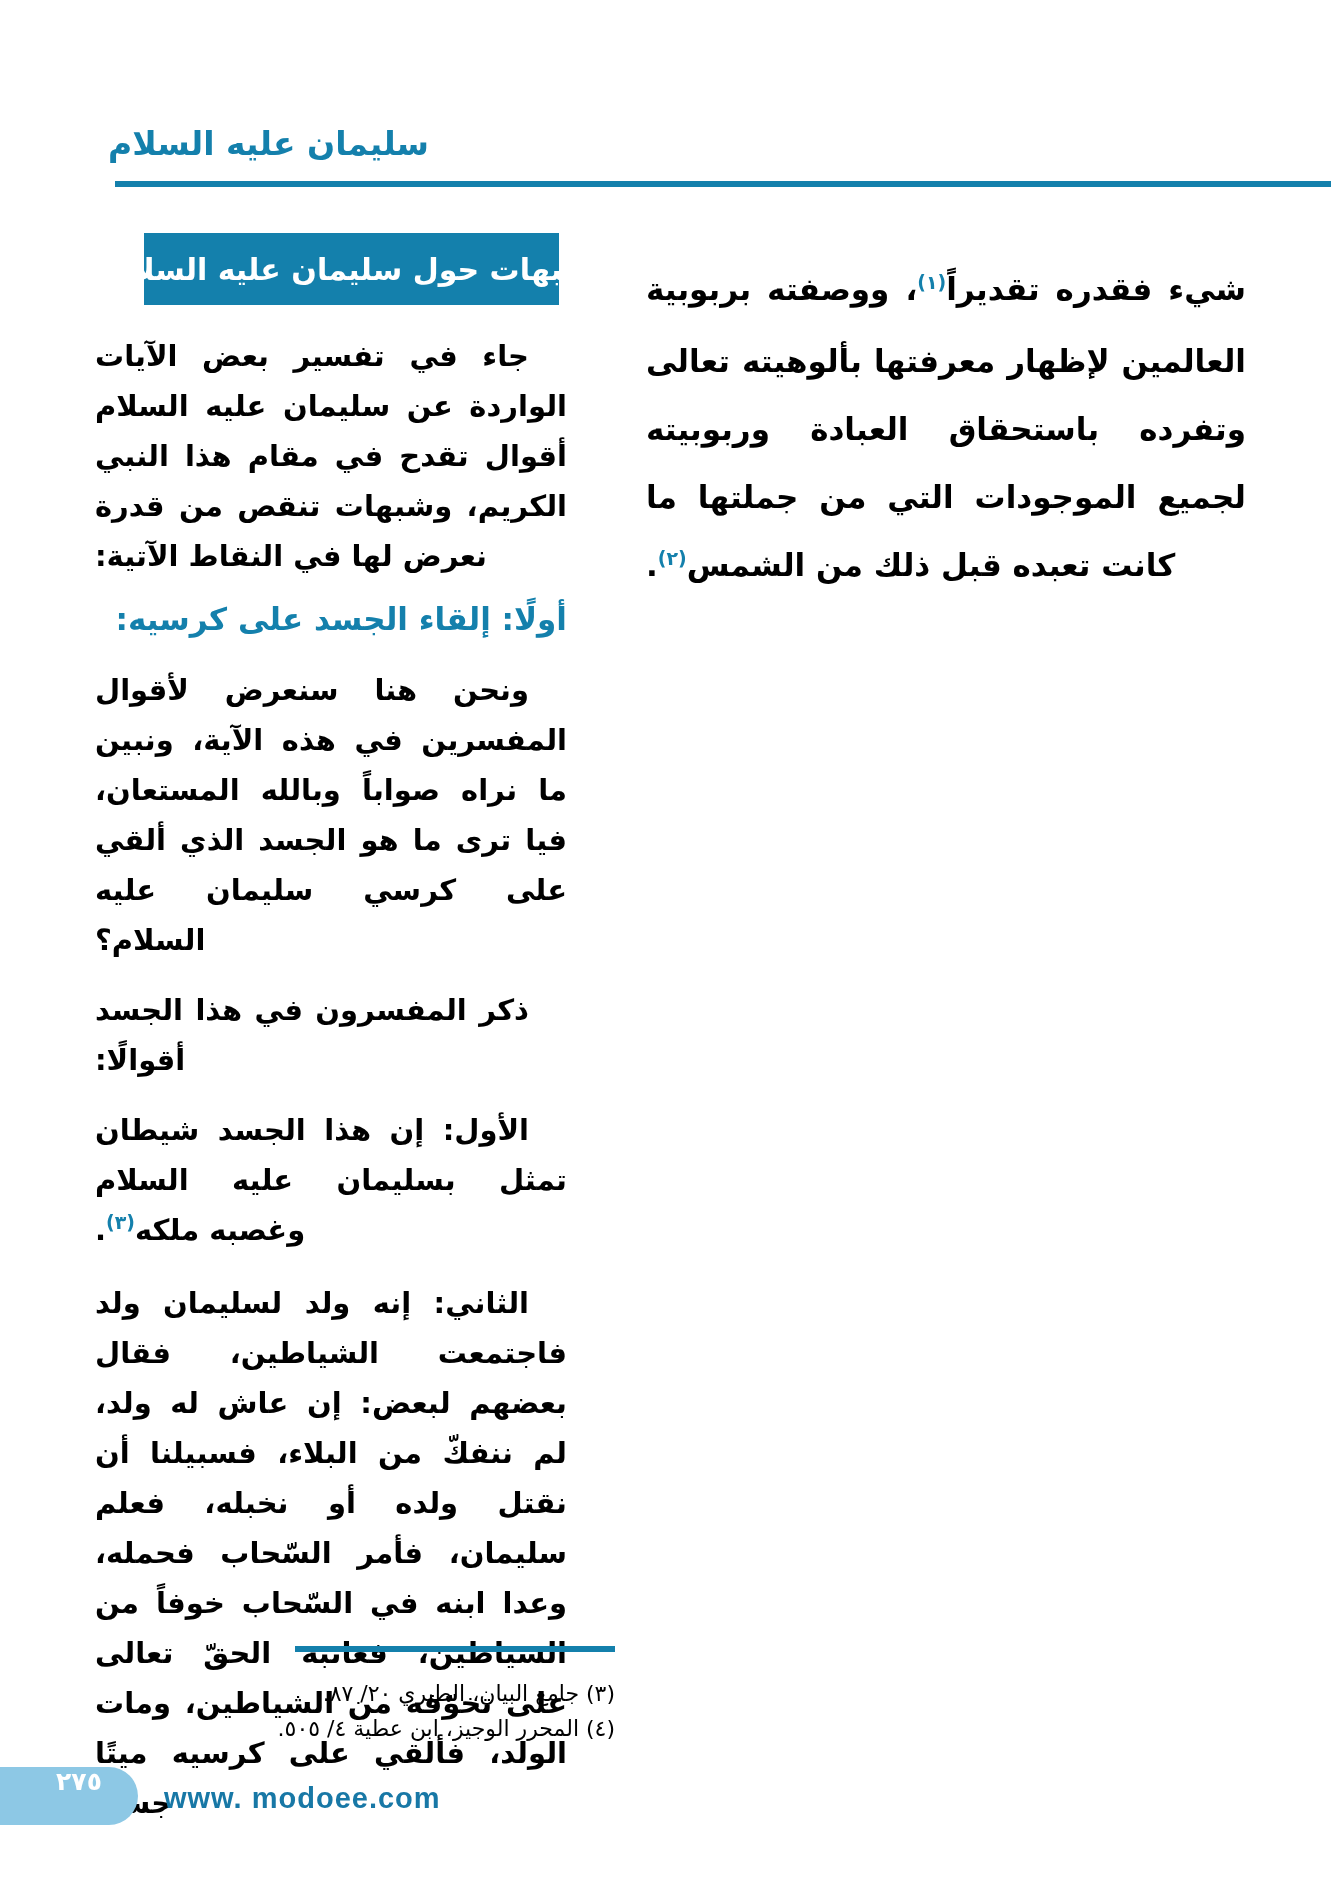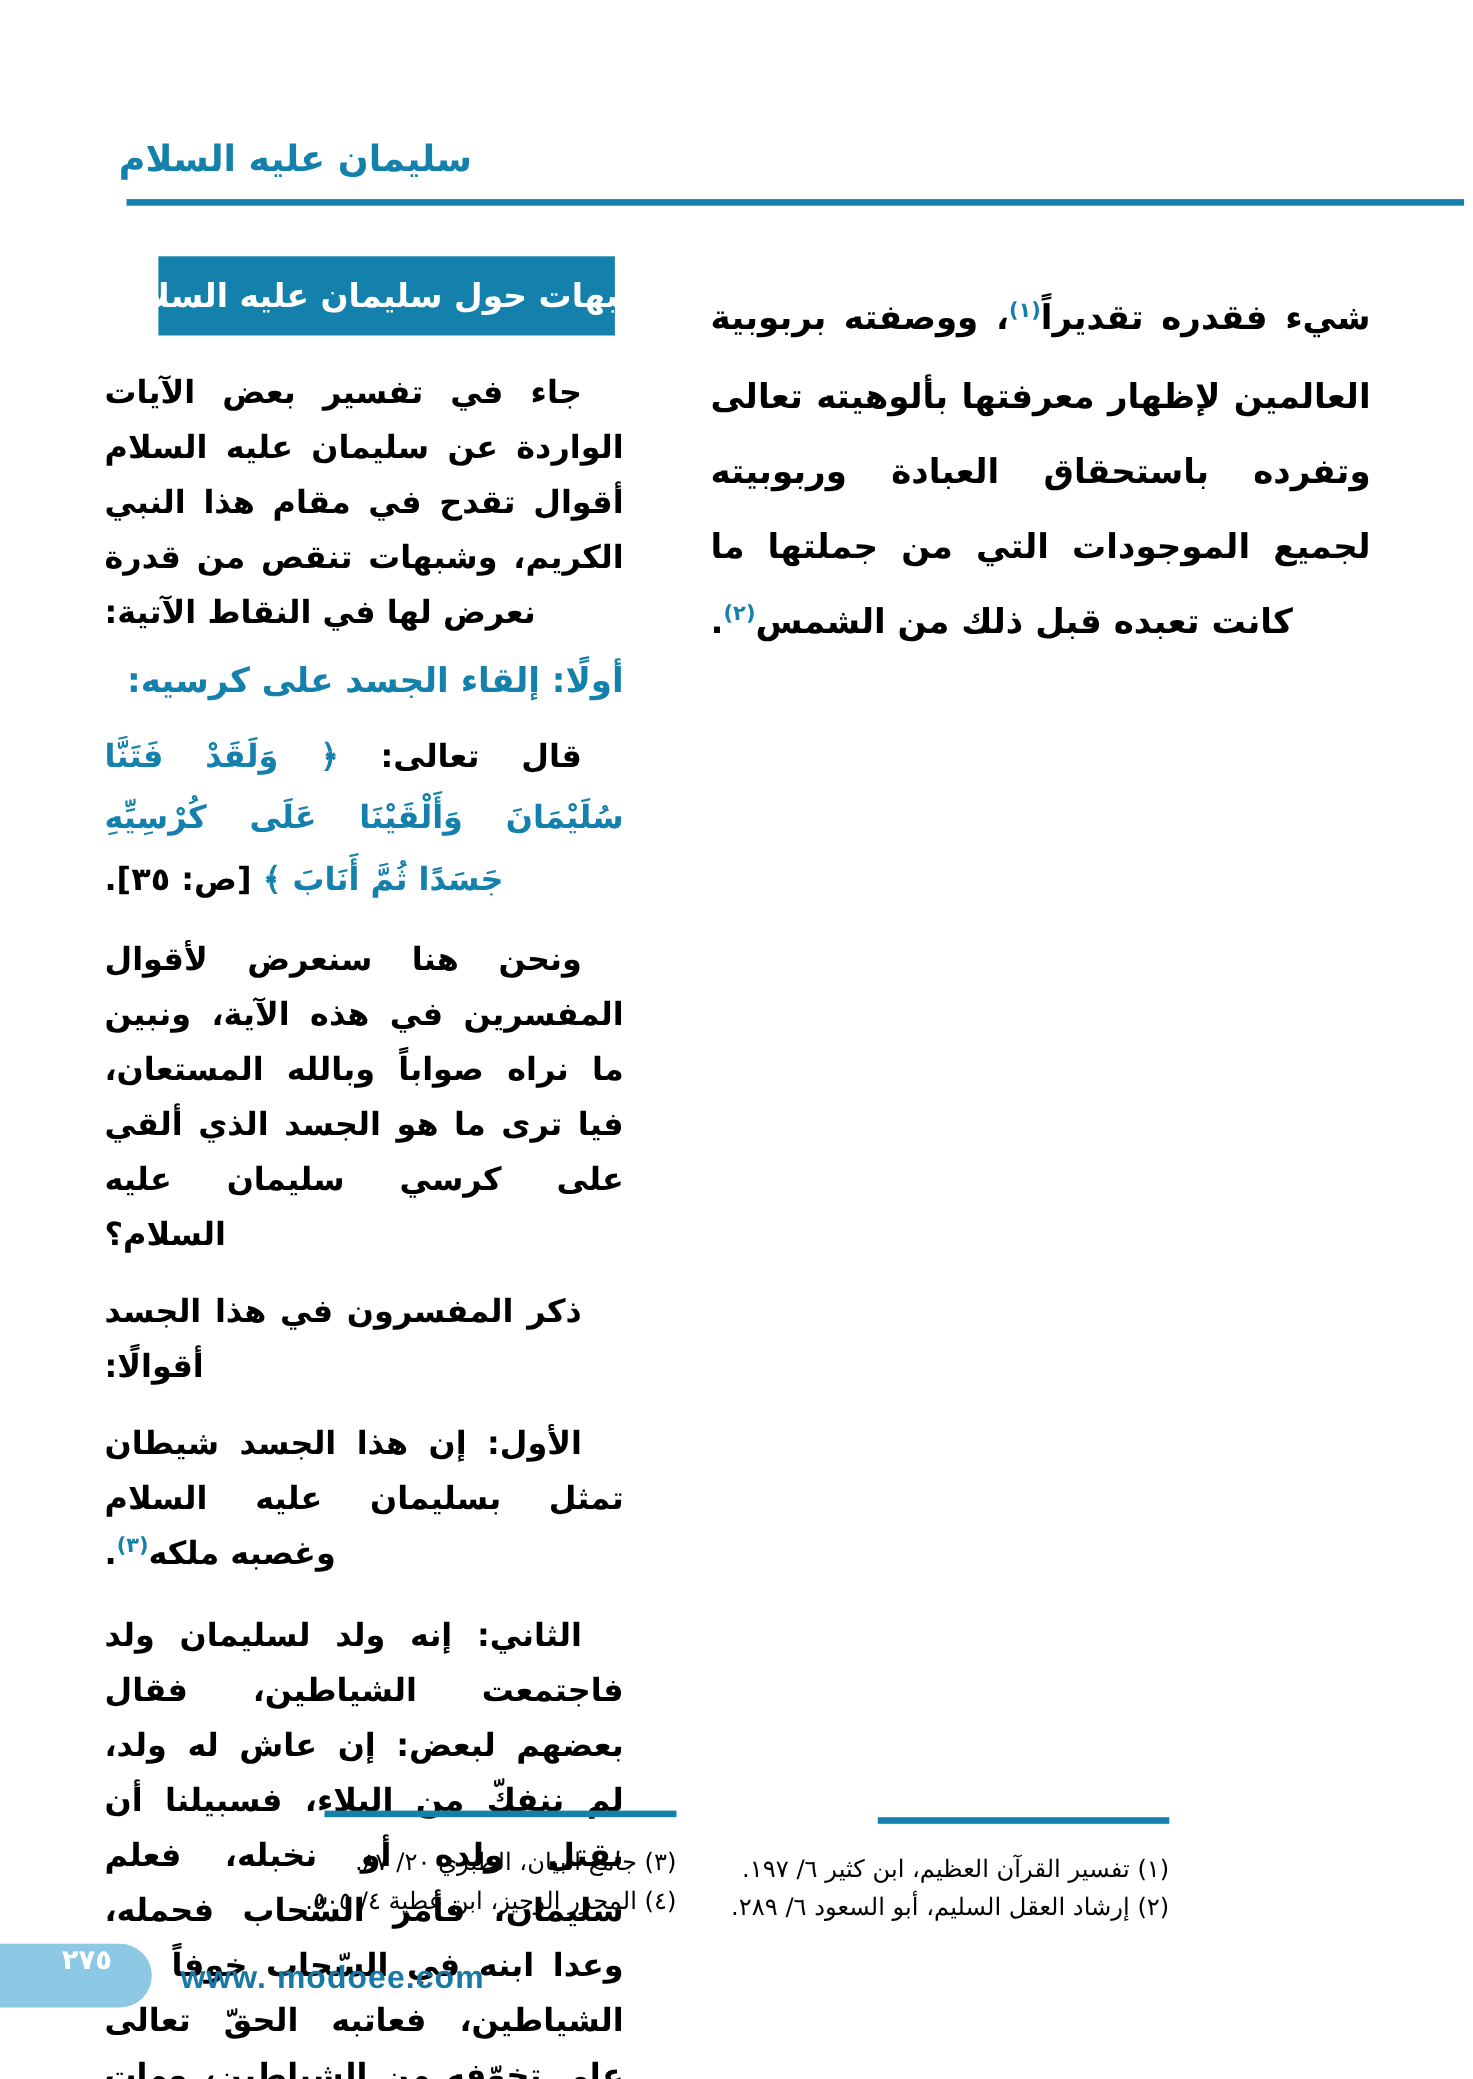--- a/index.html
+++ b/index.html
@@ -101,35 +101,27 @@
     <p class="cont" id="right-paragraph"><span class="seg body">شيء فقدره تقديراً</span><span class="seg ref">(١)</span><span class="seg body">، ووصفته بربوبية العالمين لإظهار معرفتها بألوهيته تعالى وتفرده باستحقاق العبادة وربوبيته لجميع الموجودات التي من جملتها ما كانت تعبده قبل ذلك من الشمس</span><span class="seg ref">(٢)</span><span class="seg body">.</span></p>
   </section>
 
   <section class="col-left">
     <div class="section-title-box">
       <span>شبهات حول سليمان عليه السلام</span>
     </div>
     <div id="left-blocks">
         <p class="body"><span class="seg body">جاء في تفسير بعض الآيات الواردة عن سليمان عليه السلام أقوال تقدح في مقام هذا النبي الكريم، وشبهات تنقص من قدرة نعرض لها في النقاط الآتية:</span></p>
         <p class="heading"><span class="seg heading">أولًا: إلقاء الجسد على كرسيه:</span></p>
-        <p class="body quran-line"><span class="seg body">قال تعالى: </span><span class="seg quran">﴿ وَلَقَدْ فَتَنَّا سُلَيْمَانَ وَأَلْقَيْنَا عَلَى كُرْسِيِّهِ جَسَدًا ثُمَّ أَنَابَ ﴾</span><span class="seg body"> [ص: ٣٥].</span></p>
         <p class="body"><span class="seg body">ونحن هنا سنعرض لأقوال المفسرين في هذه الآية، ونبين ما نراه صواباً وبالله المستعان، فيا ترى ما هو الجسد الذي ألقي على كرسي سليمان عليه السلام؟</span></p>
         <p class="body"><span class="seg body">ذكر المفسرون في هذا الجسد أقوالًا:</span></p>
         <p class="body"><span class="seg body">الأول: إن هذا الجسد شيطان تمثل بسليمان عليه السلام وغصبه ملكه</span><span class="seg ref">(٣)</span><span class="seg body">.</span></p>
         <p class="body"><span class="seg body">الثاني: إنه ولد لسليمان ولد فاجتمعت الشياطين، فقال بعضهم لبعض: إن عاش له ولد، لم ننفكّ من البلاء، فسبيلنا أن نقتل ولده أو نخبله، فعلم سليمان، فأمر السّحاب فحمله، وعدا ابنه في السّحاب خوفاً من الشياطين، فعاتبه الحقّ تعالى على تخوّفه من الشياطين، ومات الولد، فألقي على كرسيه ميتًا جسدًا</span></p>
       </div>
   </section>
 
-  <div class="fn-block fn-right">
-    <div class="fn-rule"></div>
-    <div class="fn-items" id="fn-right-items">
-        <div class="fn-line">(١) تفسير القرآن العظيم، ابن كثير ٦/ ١٩٧.</div>
-        <div class="fn-line">(٢) إرشاد العقل السليم، أبو السعود ٦/ ٢٨٩.</div>
-      </div>
-  </div>
 
   <div class="fn-block fn-left">
     <div class="fn-rule"></div>
     <div class="fn-items" id="fn-left-items">
         <div class="fn-line">(٣) جامع البيان، الطبري ٢٠/ ٨٧.</div>
         <div class="fn-line">(٤) المحرر الوجيز، ابن عطية ٤/ ٥٠٥.</div>
       </div>
   </div>
 
   <div class="page-number-tab">

